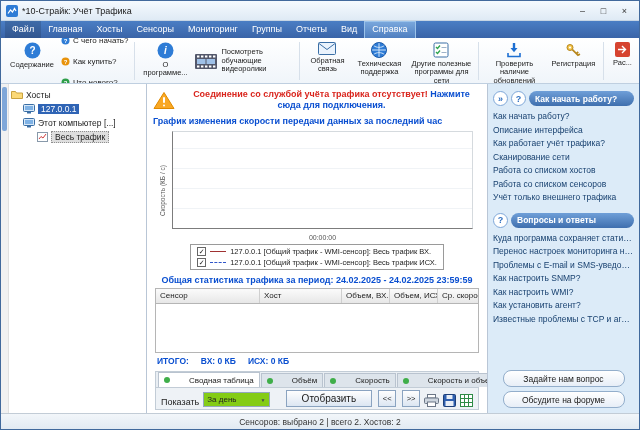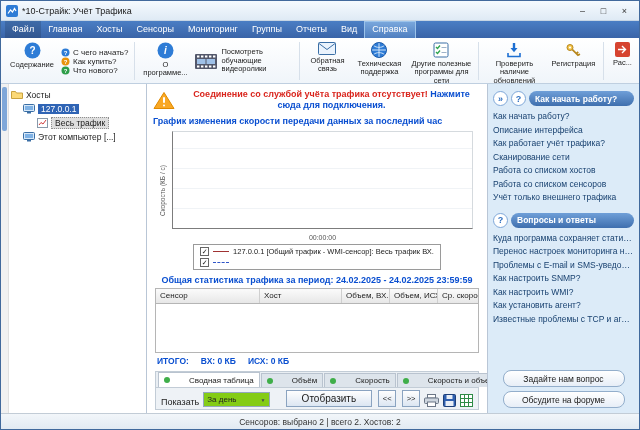--- a/index.html
+++ b/index.html
@@ -14,21 +14,21 @@
 
 .menubar{height:17px;background:linear-gradient(#4a7ec4,#3a64a8);display:flex;align-items:stretch;padding-left:4px;flex:0 0 auto}
 .menu-item{padding:0 7px;line-height:17px;color:#fff;font-size:9px;white-space:nowrap}
 .menu-item.file{background:rgba(0,0,0,.14)}
 .menu-item.active{background:linear-gradient(#79a7dc,#4f7fc0);border:1px solid #9cc3ea;border-bottom:none;line-height:15px}
 
 .ribbon{height:46px;background:linear-gradient(#ffffff,#f0f5fa);border-bottom:1px solid #bfcfe0;display:flex;align-items:stretch;padding:2px 0 1px 5px;overflow:hidden;flex:0 0 auto}
 .rsep{width:1px;background:#d7e0ea;margin:2px 3px;flex:0 0 auto}
 .rbtn{display:flex;flex-direction:column;align-items:center;text-align:center;font-size:7.5px;line-height:1.12;padding:2px 2px;gap:2px;color:#1c1c1c;flex:0 0 auto}
 .rbtn-h{display:flex;flex-direction:row;align-items:center;gap:4px;font-size:7.5px;line-height:1.12;padding:2px 3px;color:#1c1c1c;flex:0 0 auto;text-align:left}
-.qcol{display:flex;flex-direction:column;justify-content:center;gap:0;padding:0 3px;flex:0 0 auto}
+.qcol{display:flex;flex-direction:column;justify-content:center;gap:12px;padding:0 3px;flex:0 0 auto}
 .qlink{display:flex;align-items:center;gap:3px;font-size:8px;color:#1c1c1c;white-space:nowrap}
 .ricon{display:flex;align-items:center;justify-content:center}
 
 .main{flex:1;display:flex;min-height:0}
 .treewrap{width:146px;border-right:1px solid #b9c6d6;display:flex;background:#fff;flex:0 0 auto}
 .tree-scroll{width:8px;background:#f1f1f1;border-right:1px solid #e0e0e0;position:relative;flex:0 0 auto}
 .tree-thumb{position:absolute;top:3px;left:1px;width:5px;height:44px;background:#7fa7d9;border-radius:2px}
 .tree{flex:1;padding:4px 2px;overflow:hidden}
 .trow{display:flex;align-items:center;gap:3px;height:14px;font-size:8.5px;white-space:nowrap;color:#1a1a1a}
 .ind1{padding-left:12px}.ind2{padding-left:26px}
@@ -264,38 +264,38 @@
         <div class="trow ind1">
           <span class="ricon">
             <svg width="12" height="10" viewBox="0 0 12 10">
                 <rect x="0.5" y="0.5" width="11" height="7" rx="1" fill="#d7e8f8" stroke="#3a6ea5"></rect>
                 <rect x="2" y="2" width="8" height="4" fill="#7fb2e5"></rect>
                 <rect x="4" y="8" width="4" height="1.5" fill="#3a6ea5"></rect>
               </svg>
           </span>
           <span class="sel-blue">127.0.0.1</span>
         </div>
-        <div class="trow ind2">
-          <span class="ricon">
-            <svg width="11" height="10" viewBox="0 0 11 10">
-                <rect x="0.5" y="0.5" width="10" height="9" fill="#fff" stroke="#8899aa"></rect>
-                <path d="M2 7l2-2.5 2 1.5 3-4" stroke="#d04040" stroke-width="1" fill="none"></path>
-              </svg>
-          </span>
-          <span class="sel-gray">Весь трафик</span>
-        </div>
         <div class="trow ind1">
           <span class="ricon">
             <svg width="12" height="10" viewBox="0 0 12 10">
                 <rect x="0.5" y="0.5" width="11" height="7" rx="1" fill="#d7e8f8" stroke="#3a6ea5"></rect>
                 <rect x="2" y="2" width="8" height="4" fill="#7fb2e5"></rect>
                 <rect x="4" y="8" width="4" height="1.5" fill="#3a6ea5"></rect>
               </svg>
           </span>
           <span>Этот компьютер [...]</span>
+        </div>
+        <div class="trow ind2">
+          <span class="ricon">
+            <svg width="11" height="10" viewBox="0 0 11 10">
+                <rect x="0.5" y="0.5" width="10" height="9" fill="#fff" stroke="#8899aa"></rect>
+                <path d="M2 7l2-2.5 2 1.5 3-4" stroke="#d04040" stroke-width="1" fill="none"></path>
+              </svg>
+          </span>
+          <span class="sel-gray">Весь трафик</span>
         </div>
       </div>
     </div>
 
     <div class="content">
 
       <div class="alert">
         <span class="ricon">
           <svg width="22" height="19" viewBox="0 0 22 19">
               <path d="M11 1.5L21 17.5H1Z" fill="#f9a825" stroke="#e08a00"></path>
@@ -321,20 +321,21 @@
 
       <div class="legend">
         <div class="leg-row">
           <span class="leg-check">✓</span>
           <span class="leg-line1"></span>
           <span>127.0.0.1 [Общий трафик - WMI-сенсор]: Весь трафик ВХ.</span>
         </div>
         <div class="leg-row">
           <span class="leg-check">✓</span>
           <span class="leg-line2"></span>
+          <span>127.0.0.1 [Общий трафик - WMI-сенсор]: Весь трафик ИСХ.</span>
         </div>
       </div>
 
       <div class="stats-header">Общая статистика трафика за период: 24.02.2025 - 24.02.2025 23:59:59</div>
 
       <div class="table">
         <div class="thead">
           <div class="th" style="width:104px">Сенсор</div>
           <div class="th" style="width:82px">Хост</div>
           <div class="th" style="width:48px">Объем, ВХ.</div>

